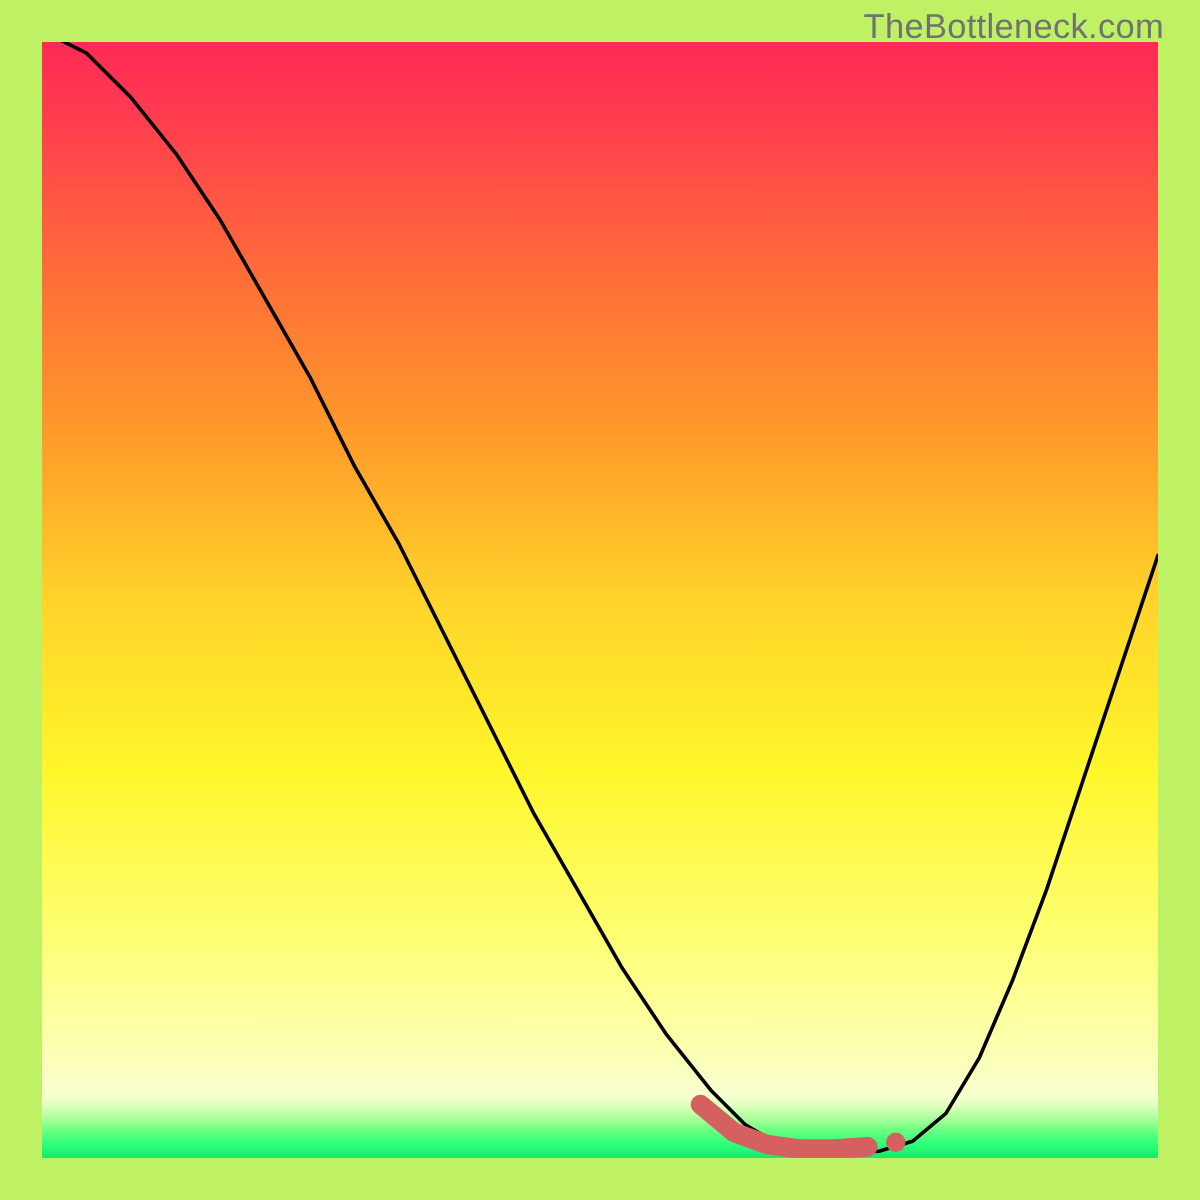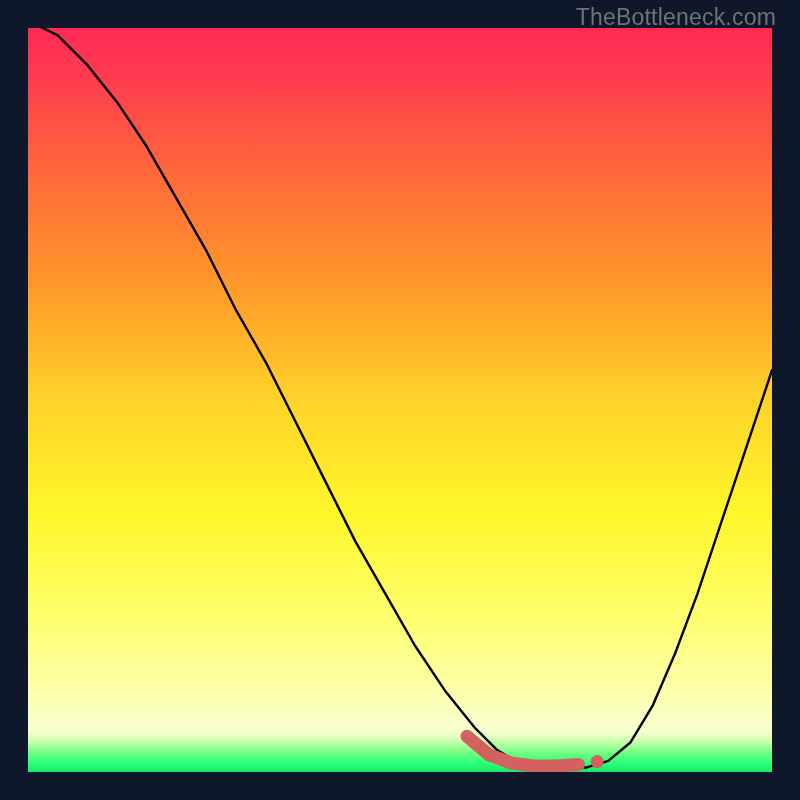--- a/index.html
+++ b/index.html
@@ -8,21 +8,21 @@
     width: 800px;
     height: 800px;
     background: #000;
     overflow: hidden;
     font-family: Arial, Helvetica, sans-serif;
   }
   .container {
     position: relative;
     width: 800px;
     height: 800px;
-    background: #0f172a;
+    background: #bef264;
   }
   .plot-area {
     position: absolute;
     left: 28px;
     top: 28px;
     width: 744px;
     height: 744px;
     overflow: hidden;
   }
   .gradient-bg {

